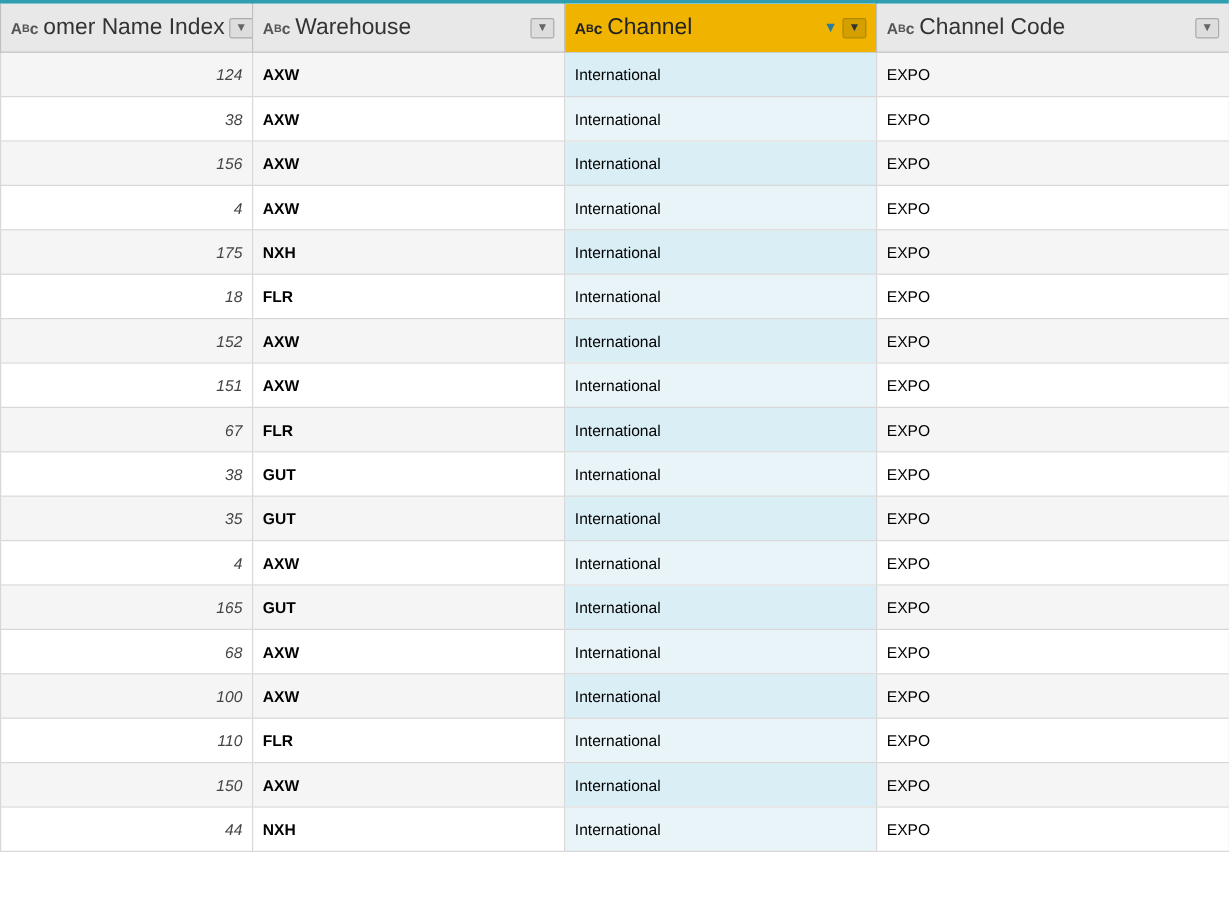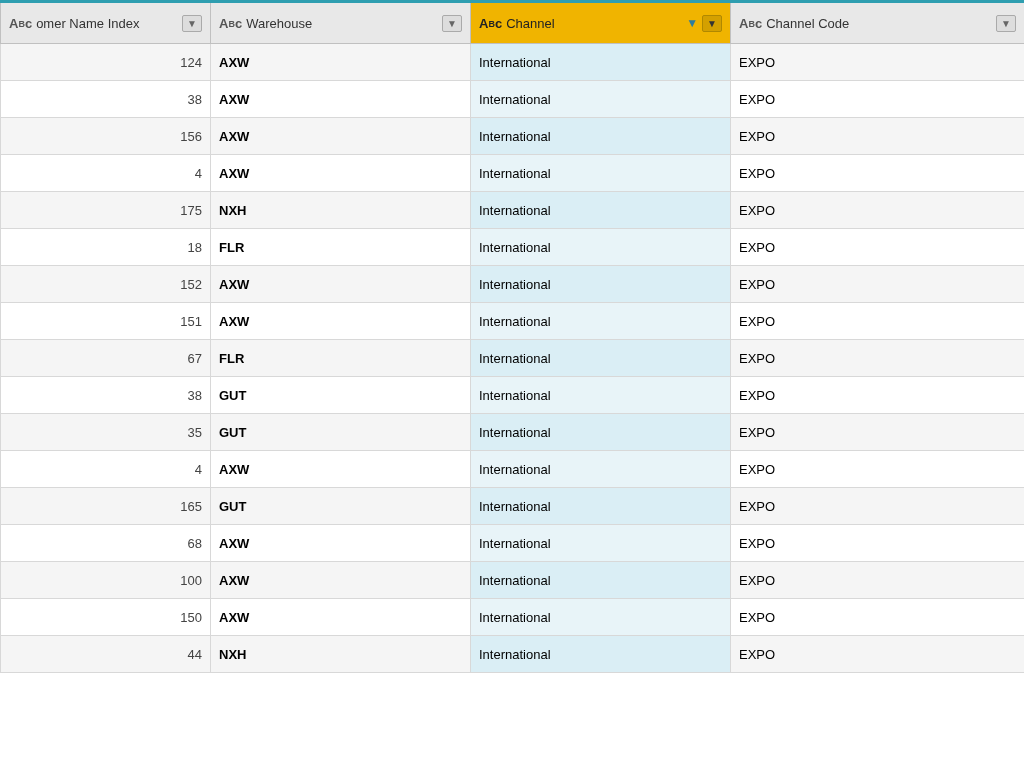--- a/index.html
+++ b/index.html
@@ -83,21 +83,21 @@
 
     th.col-channel .abc-icon {
       color: #222;
     }
 
     .abc-icon .big { font-size: 13px; }
     .abc-icon .small { font-size: 9px; margin-bottom: 1px; }
 
     .th-label {
       flex: 1;
-      font-size: 13px;
+      font-size: 19px;
     }
 
     .dropdown-arrow {
       font-size: 10px;
       color: #666;
       margin-left: auto;
       cursor: pointer;
       border: 1px solid #aaa;
       background: #ddd;
       padding: 2px 4px;
@@ -131,20 +131,21 @@
     td {
       border: 1px solid #d8d8d8;
       padding: 0 8px;
       vertical-align: middle;
       white-space: nowrap;
       overflow: hidden;
     }
 
     td.col-index {
       text-align: right;
+      font-style: italic;
       color: #444;
       width: 210px;
     }
 
     td.col-warehouse {
       width: 260px;
       font-weight: bold;
     }
 
     td.col-channel {
@@ -303,20 +304,26 @@
           <td class="col-channel">International</td>
           <td class="col-channel-code">EXPO</td>
         </tr>
         <tr>
           <td class="col-index">100</td>
           <td class="col-warehouse">AXW</td>
           <td class="col-channel">International</td>
           <td class="col-channel-code">EXPO</td>
         </tr>
         <tr>
+          <td class="col-index">110</td>
+          <td class="col-warehouse">FLR</td>
+          <td class="col-channel">International</td>
+          <td class="col-channel-code">EXPO</td>
+        </tr>
+        <tr>
           <td class="col-index">150</td>
           <td class="col-warehouse">AXW</td>
           <td class="col-channel">International</td>
           <td class="col-channel-code">EXPO</td>
         </tr>
         <tr>
           <td class="col-index">44</td>
           <td class="col-warehouse">NXH</td>
           <td class="col-channel">International</td>
           <td class="col-channel-code">EXPO</td>

